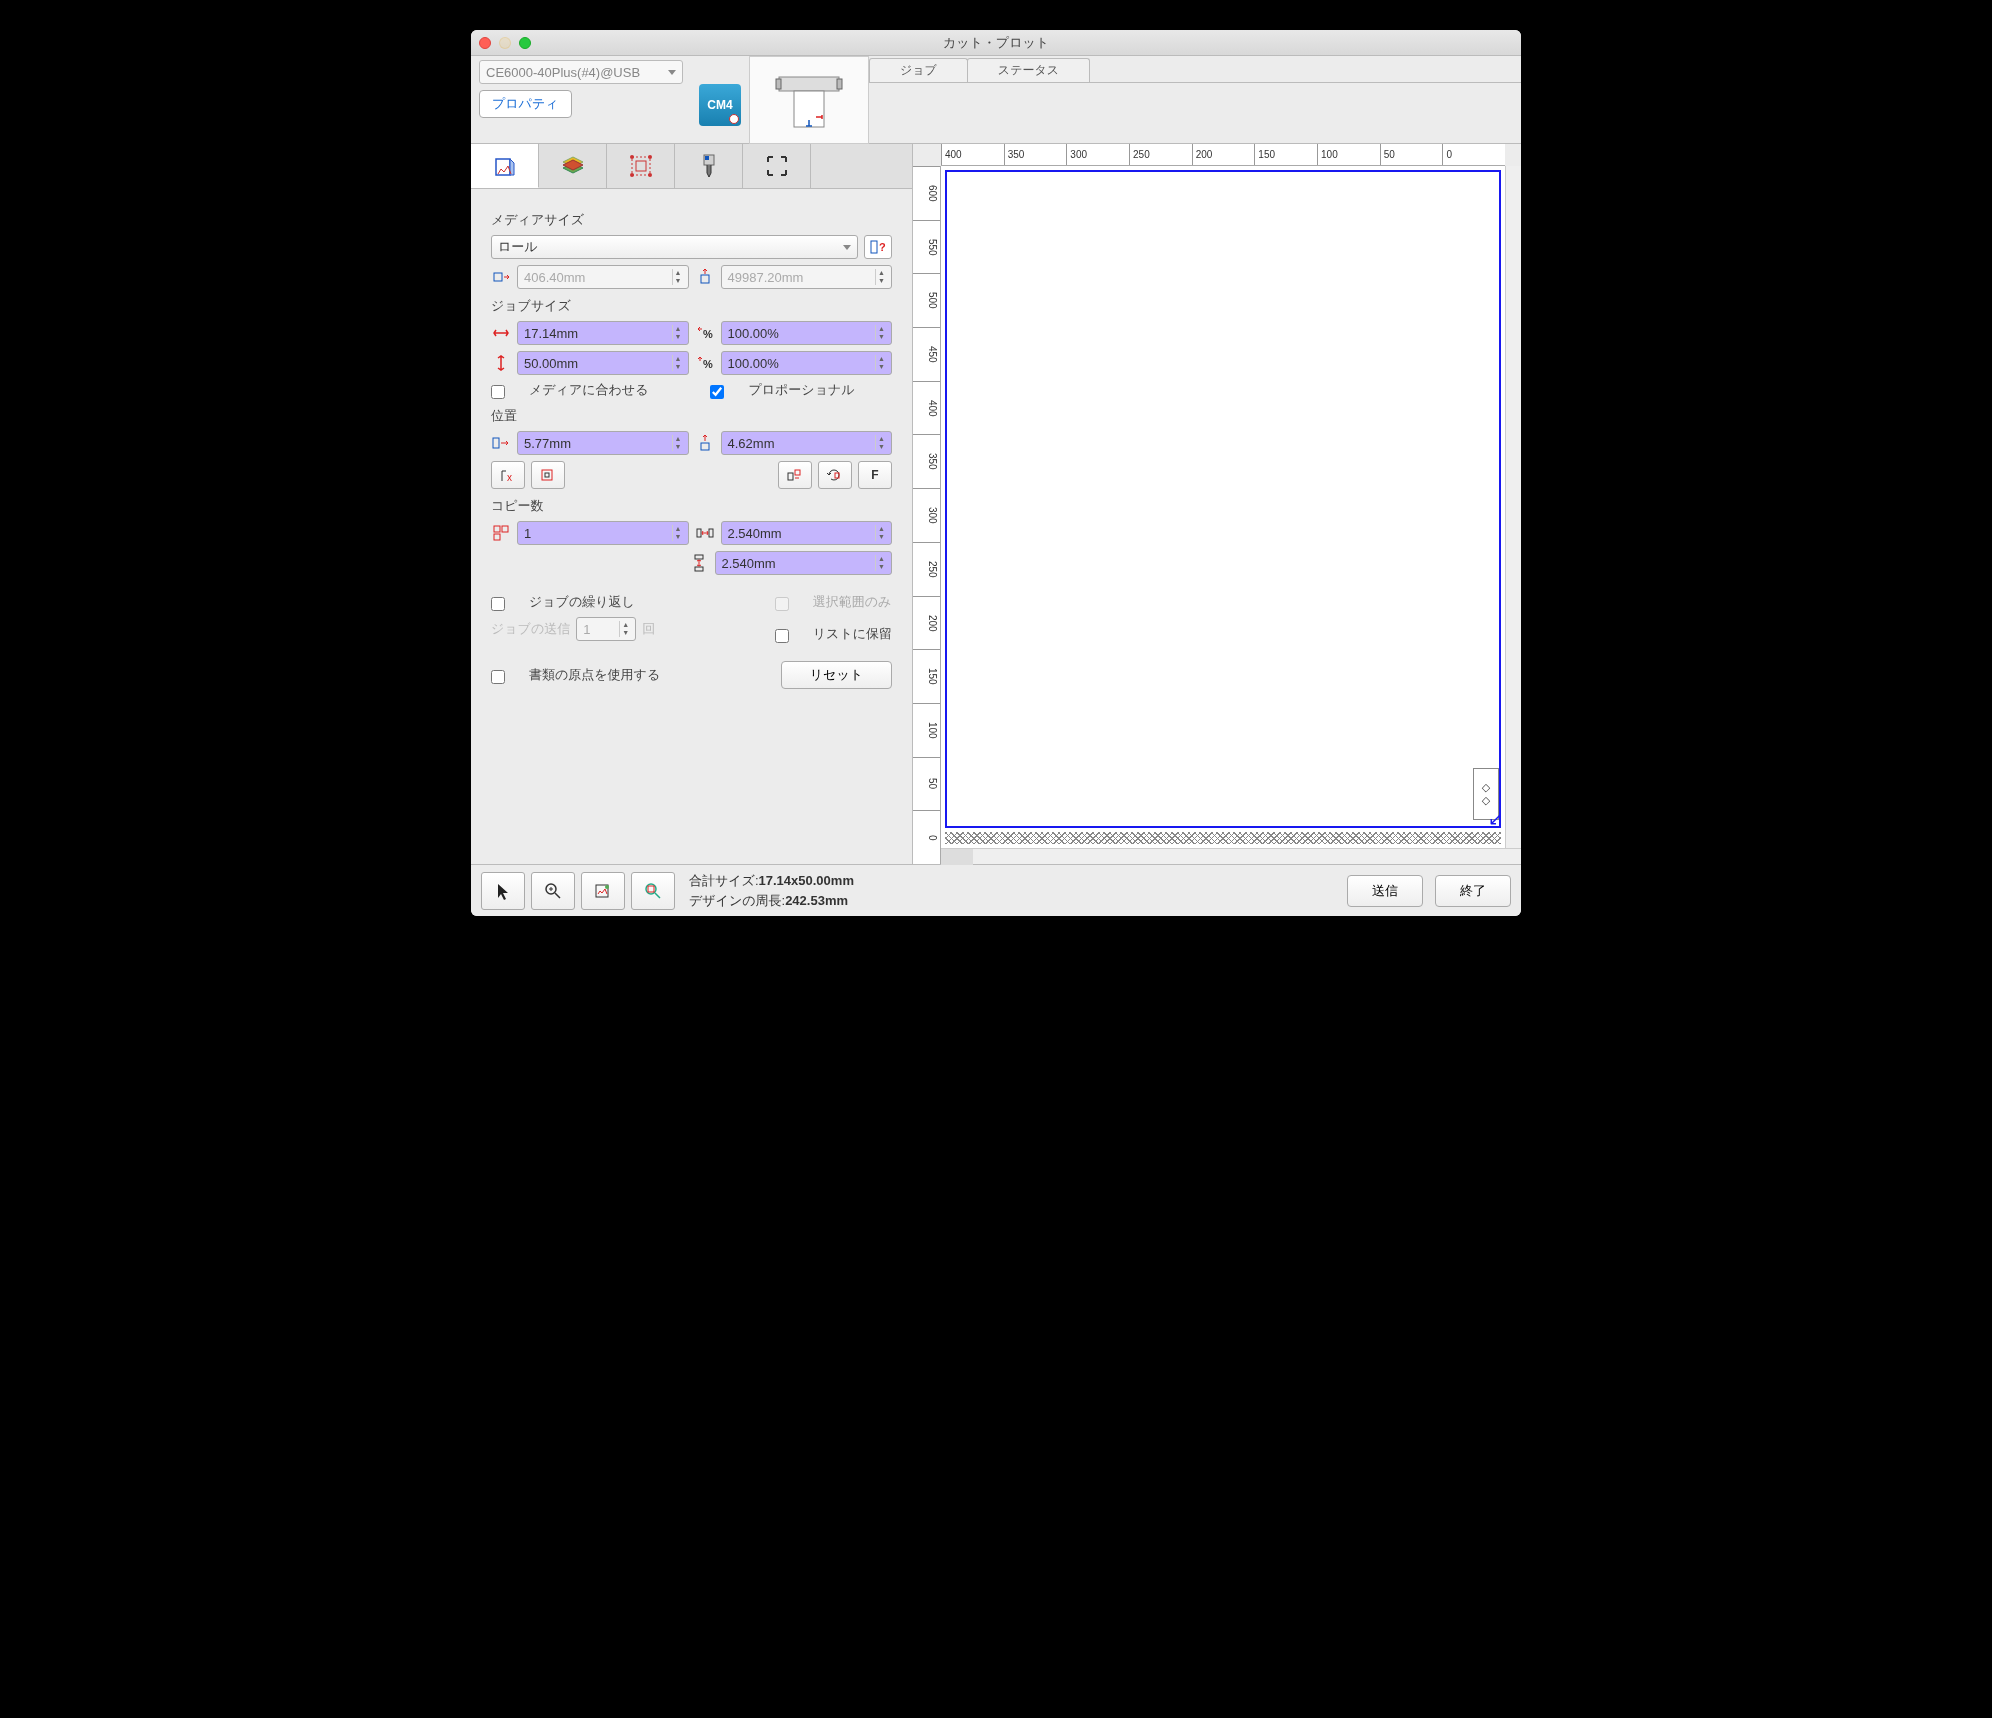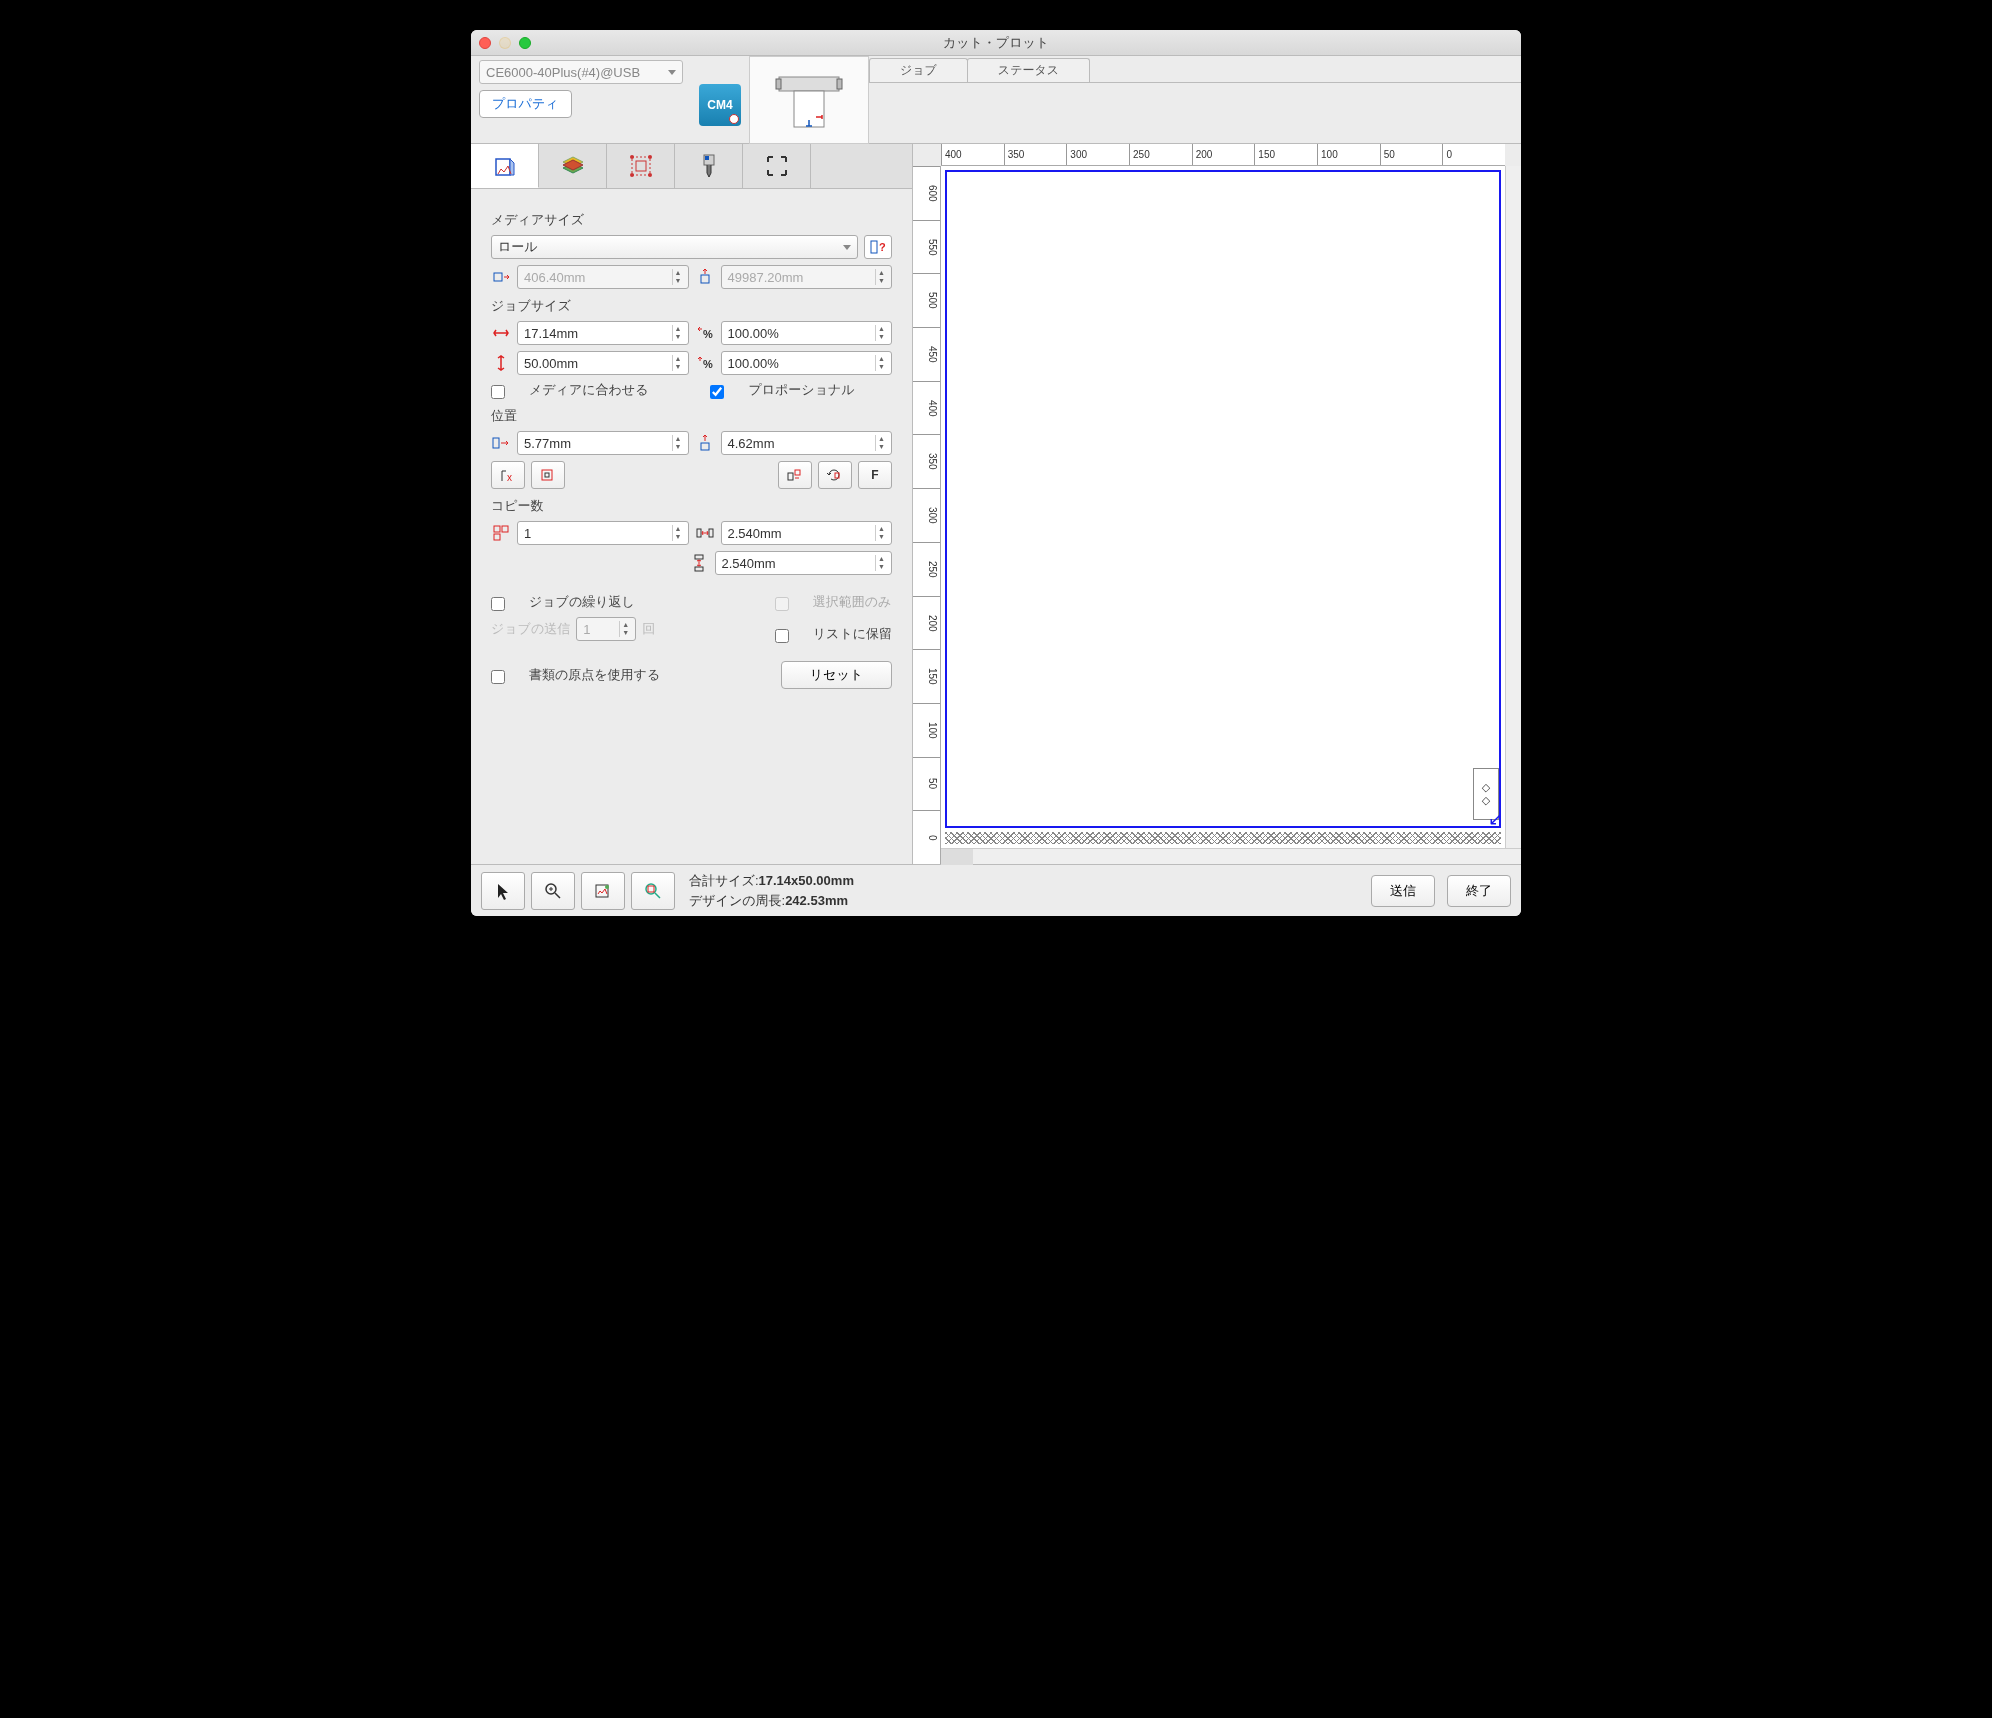--- a/index.html
+++ b/index.html
@@ -30,21 +30,21 @@
 .mainrow { display: flex; height: 720px; }
 .leftpanel { width: 442px; background: #ececec; border-right: 1px solid #bbb; display: flex; flex-direction: column; }
 .iconTabs { display: flex; background: #e0e0e0; border-bottom: 1px solid #bbb; }
 .iconTab { width: 68px; height: 44px; display: flex; align-items: center; justify-content: center; border-right: 1px solid #bbb; }
 .iconTab.active { background: #fff; border-bottom: 1px solid #fff; margin-bottom: -1px; }
 .form { padding: 14px 20px; flex: 1; overflow: auto; }
 .section-label { font-size: 13px; color: #444; margin: 8px 0 6px; }
 .row { display: flex; align-items: center; gap: 6px; margin-bottom: 6px; }
 .iconcell { width: 20px; display: flex; justify-content: center; }
 .select { flex: 1; height: 24px; border: 1px solid #aaa; background: linear-gradient(#fff,#eee); border-radius: 3px; display: flex; align-items: center; padding: 0 6px; justify-content: space-between; font-size: 13px; }
-.spin { height: 24px; border: 1px solid #aaa; background: #ffffff; border-radius: 3px; display: flex; align-items: center; padding: 0 4px 0 6px; font-size: 13px; color: #333; position: relative; }
+.spin { height: 24px; border: 1px solid #aaa; background: #c4b5fd; border-radius: 3px; display: flex; align-items: center; padding: 0 4px 0 6px; font-size: 13px; color: #333; position: relative; }
 .spin.disabled { color: #aaa; background: #f4f4f4; }
 .spin .arrows { display: flex; flex-direction: column; margin-left: auto; }
 .spin .arrows span { width: 12px; height: 8px; font-size: 7px; line-height: 7px; text-align: center; color: #666; border-left: 1px solid #ccc; }
 .cbrow { display: flex; align-items: flex-end; gap: 24px; font-size: 13px; color: #444; }
 .cbrow input { width: 14px; height: 14px; }
 .smallbtn { width: 34px; height: 28px; border: 1px solid #aaa; background: linear-gradient(#fff,#eee); border-radius: 3px; display: flex; align-items: center; justify-content: center; font-size: 12px; }
 .helpbtn { width: 28px; height: 24px; border: 1px solid #aaa; background: #fff; border-radius: 3px; display:flex;align-items:center;justify-content:center;color:#d33;font-weight:bold;font-size:12px;}
 .resetbtn { padding: 4px 28px; background: linear-gradient(#fff,#eee); border: 1px solid #aaa; border-radius: 4px; font-size: 13px; }
 
 .preview { flex: 1; background: #ececec; display: flex; flex-direction: column; }
@@ -59,21 +59,21 @@
 .marker { position: absolute; right: 6px; bottom: 28px; width: 26px; height: 52px; border: 1px solid #888; background: #fff; display:flex;flex-direction:column;align-items:center;justify-content:space-around;font-size:11px;}
 .zigzag { position:absolute;left:4px;right:4px;bottom:4px;height:12px;background:repeating-linear-gradient(-45deg,#888 0 1px,transparent 1px 4px),repeating-linear-gradient(45deg,#888 0 1px,transparent 1px 4px); }
 .scroll-h{position:absolute;bottom:0;left:28px;right:0;height:16px;background:#efefef;border-top:1px solid #ccc;display:flex;align-items:center;}
 .scroll-h::before,.scroll-h::after{content:"";width:16px;height:16px;background:#ddd;}
 .scroll-v{position:absolute;top:22px;right:0;bottom:16px;width:16px;background:#efefef;border-left:1px solid #ccc;}
 
 .bottombar { display: flex; align-items: center; padding: 6px 10px; border-top: 1px solid #bbb; background: #ececec; gap: 6px; }
 .toolbtn { width: 44px; height: 38px; border: 1px solid #aaa; background: linear-gradient(#fff,#eee); border-radius: 3px; display:flex;align-items:center;justify-content:center;font-size:16px; }
 .status { margin-left: 8px; font-size: 13px; line-height: 1.5; }
 .status b { font-weight: bold; }
-.actionbtn { padding: 6px 18px; background: linear-gradient(#fff,#eee); border: 1px solid #aaa; border-radius: 4px; font-size: 13px; margin-left: 6px; }
+.actionbtn { padding: 6px 24px; background: linear-gradient(#fff,#eee); border: 1px solid #aaa; border-radius: 4px; font-size: 13px; margin-left: 6px; }
 
 svg { display: block; }
 </style>
 </head>
 <body>
 
 <div class="window">
 
   <div class="titlebar">
     <div class="traffic">

